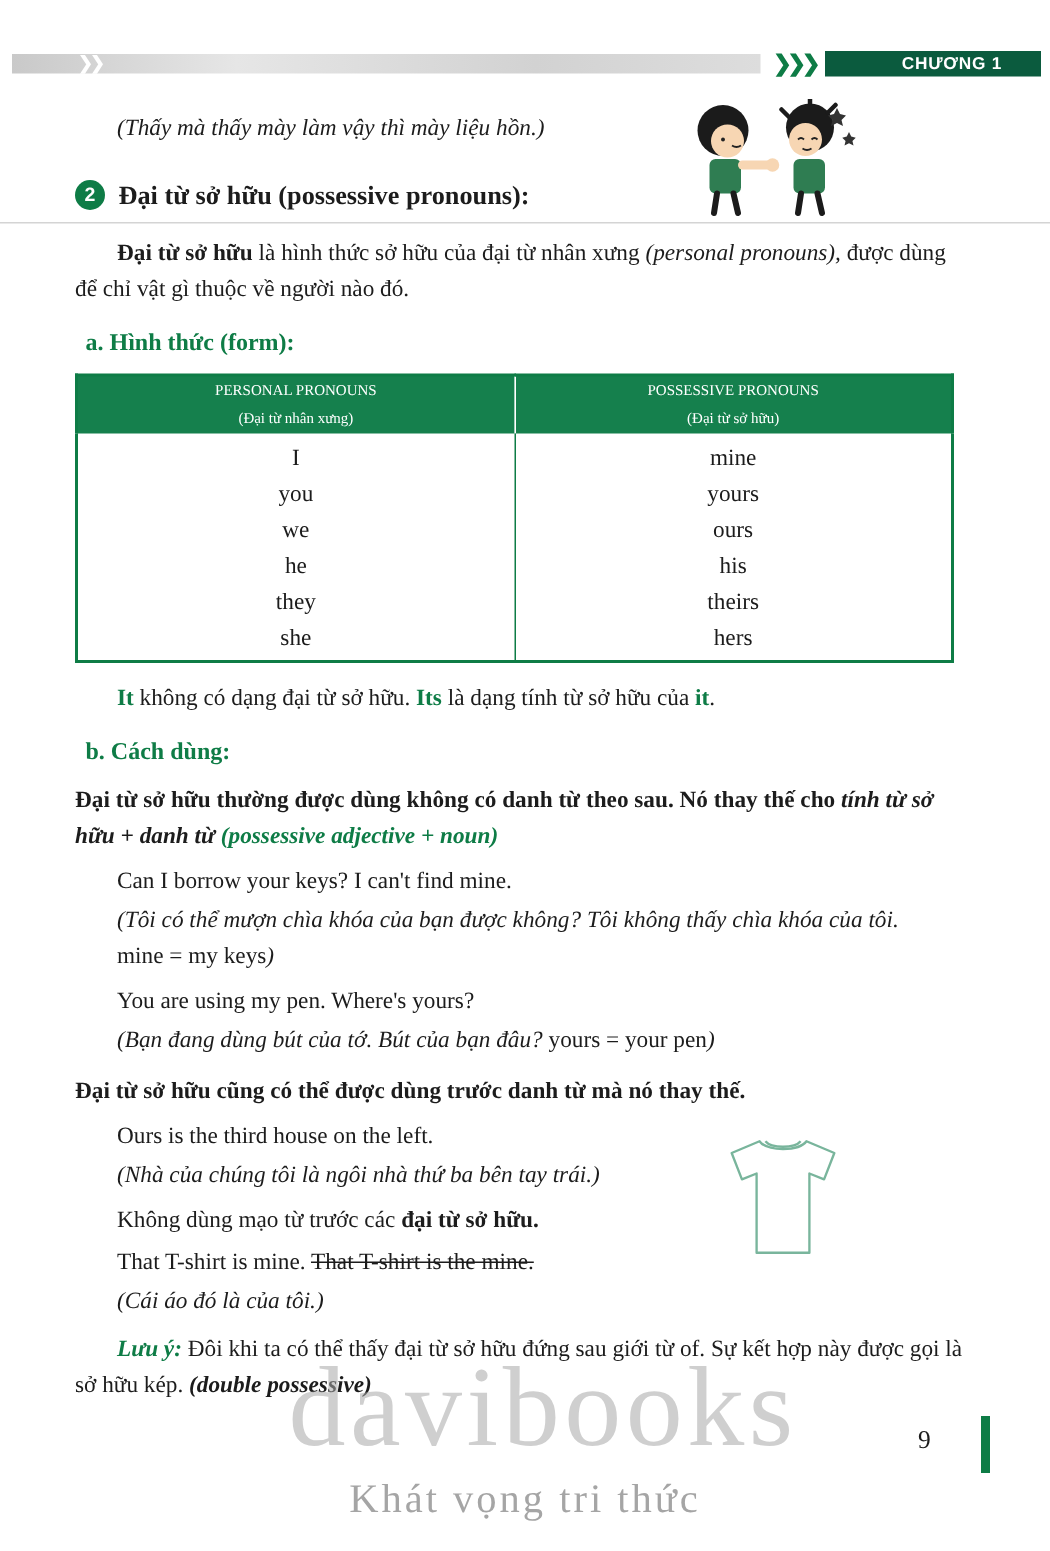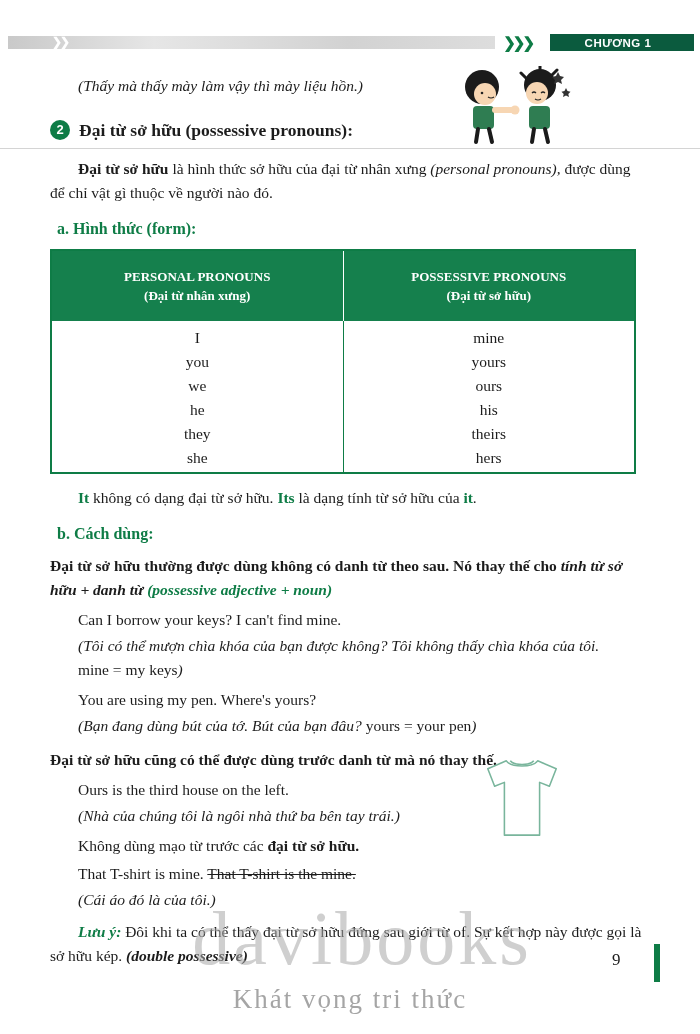--- a/index.html
+++ b/index.html
@@ -28,23 +28,23 @@
   .white-chevrons{
     color:#ffffff;font-family:"Liberation Sans",sans-serif;
     font-weight:bold;font-size:12px;letter-spacing:-2px;margin-left:44px;line-height:13px;
   }
   .green-chevrons{
     color:var(--green);font-family:"Liberation Sans",sans-serif;
     font-weight:bold;font-size:15px;letter-spacing:-3px;margin:0 6px 0 8px;line-height:17px;
   }
   .chapter-box{
     background:var(--green-dark);color:#fff;height:17px;
-    display:flex;align-items:center;justify-content:center;
+    display:flex;align-items:center;justify-content:flex-end;
     padding:0 26px 0 18px;min-width:100px;
-    font-family:"Liberation Sans",sans-serif;font-weight:bold;font-size:11.5px;letter-spacing:.5px;margin-left:12px;
+    font-family:"Liberation Sans",sans-serif;font-weight:bold;font-size:11.5px;letter-spacing:.5px;
   }
   
   .content{padding:74px 52px 0 50px;position:relative;z-index:1;}
   .it{font-style:italic;}
   .b{font-weight:bold;}
   .green-text{color:var(--green);}
   p{margin:0;}
   .intro-en{margin-left:28px;}
   .intro-vi{margin-left:28px;font-style:italic;}
   .section-heading{margin-top:18px;display:flex;align-items:center;gap:9px;height:28px;}
@@ -57,21 +57,21 @@
   .heading-rule{height:1px;background:#d4d4d4;margin:4px 0 0 -50px;width:700px;}
   .definition{margin-top:8px;text-indent:28px;}
   .sub-heading{margin-top:12px;margin-left:7px;font-weight:bold;color:var(--green);font-size:16px;}
   
   table.pron-table{
     margin-top:8px;width:586px;border-collapse:collapse;
     border:2px solid var(--green);
   }
   .pron-table th{
     background:var(--green-table);color:#fff;text-align:center;
-    font-size:13px;line-height:19px;padding:16px 2px;font-weight:bold;
+    font-size:10px;line-height:19px;padding:0 2px;font-weight:normal;
   }
   .pron-table th:first-child{border-right:1.5px solid #ffffff;}
   .pron-table td{
     text-align:center;line-height:24px;font-size:15.5px;padding:0;
     width:50%;
   }
   .pron-table td:first-child{border-right:1.5px solid var(--green);}
   .pron-table tbody tr:first-child td{padding-top:5px;}
   .pron-table tbody tr:last-child td{padding-bottom:2px;}
   .it-note{margin-top:12px;margin-left:28px;}

